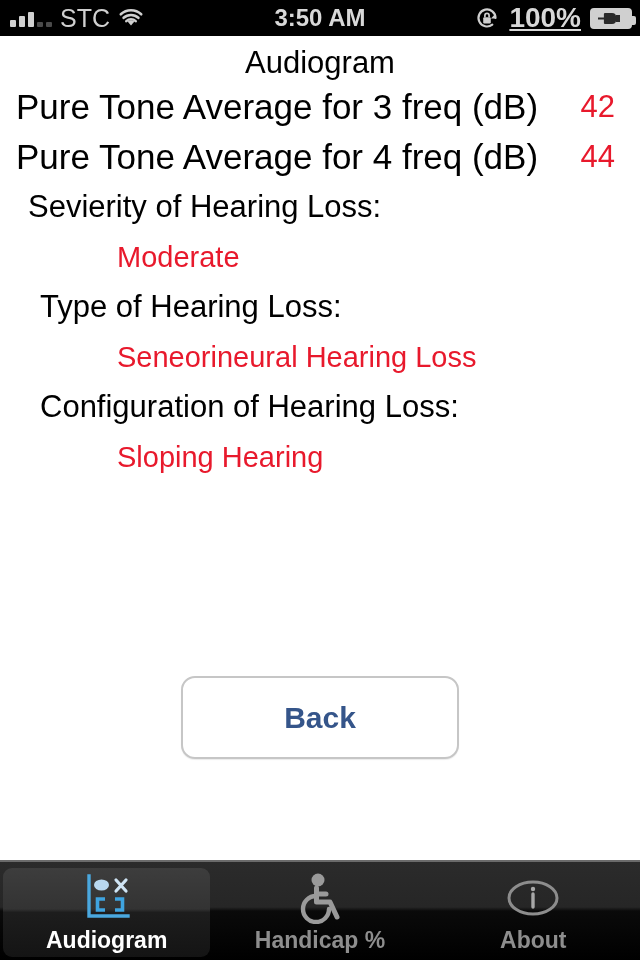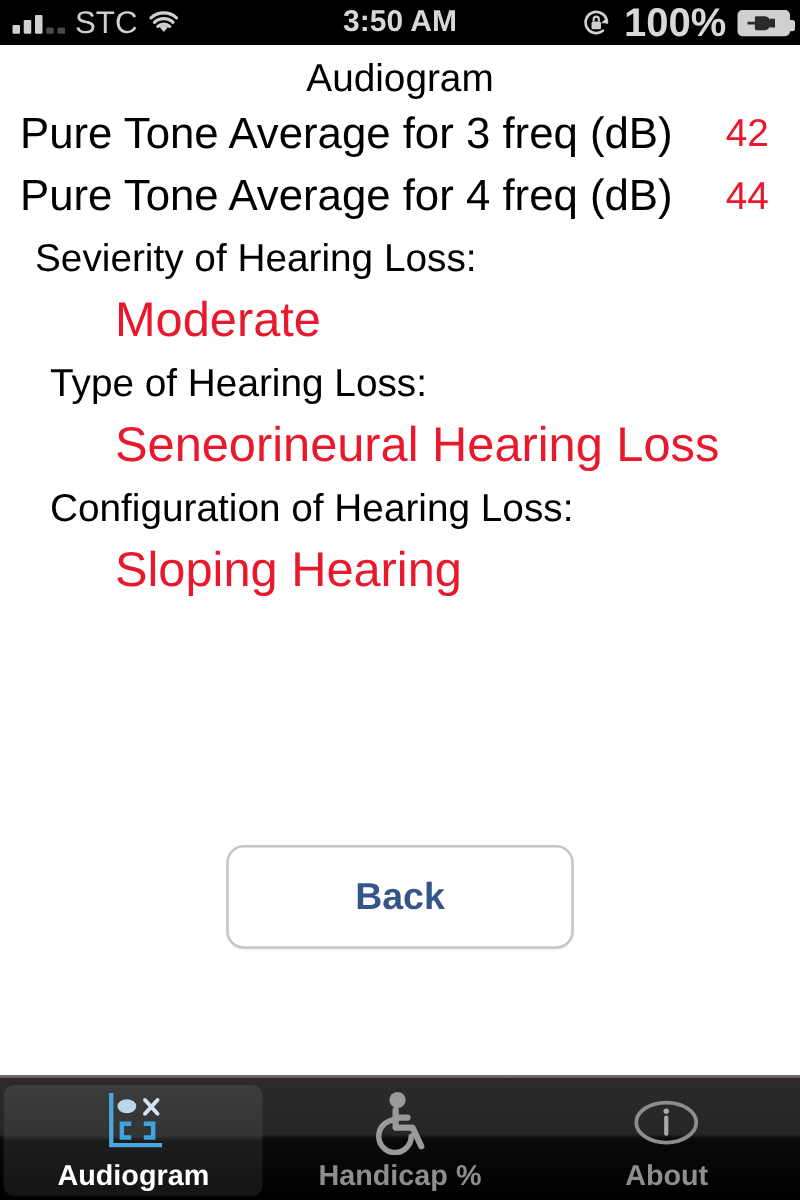--- a/index.html
+++ b/index.html
@@ -5,21 +5,21 @@
   * { margin:0; padding:0; box-sizing:border-box; }
   html, body {
     width:640px; height:960px;
     background:#ffffff;
     font-family:"Liberation Sans", sans-serif;
     overflow:hidden;
   }
   #screen {
     position:relative;
     width:640px; height:960px;
-    background:#ef4444;
+    background:#0f172a;
   }
 
   
   .statusbar {
     position:absolute; top:0; left:0;
     width:640px; height:36px;
     background:#000000;
     display:flex; align-items:center;
     color:#b4b4b4;
   }
@@ -38,21 +38,21 @@
   .wifi { width:26px; height:20px; display:block; }
   .sb-center {
     position:absolute; left:0; width:640px; text-align:center;
     font-size:24px; color:#d8d8d8; line-height:36px; font-weight:bold;
   }
   .sb-right {
     position:absolute; right:8px; top:0; height:36px;
     display:flex; align-items:center; gap:9px;
   }
   .rotlock { width:26px; height:26px; display:block; }
-  .batt-pct { font-size:32px; color:#d8d8d8; font-weight:bold; }
+  .batt-pct { font-size:28px; color:#d8d8d8; font-weight:bold;text-decoration:underline; }
   .battery {
     position:relative; width:42px; height:21px;
     border:2px solid #d0d0d0; border-radius:4px; background:#d0d0d0;
   }
   .battery::after{
     content:""; position:absolute; right:-6px; top:6px;
     width:4px; height:9px; background:#d0d0d0; border-radius:0 2px 2px 0;
   }
   .plug { position:absolute; left:4px; top:2px; width:26px; height:13px; }
 
@@ -80,22 +80,22 @@
     font-size:31px; color:#e8192c; white-space:nowrap;
   }
   .block { width:640px; }
   .block-label {
     font-size:31px; color:#000000; line-height:50px;
     white-space:nowrap;
   }
   .block-label.ind0 { padding-left:28px; }
   .block-label.ind1 { padding-left:40px; }
   .block-value {
-    font-size:39px; color:#e8192c; line-height:50px;
-    padding-left:92px; white-space:nowrap;
+    font-size:29px; color:#e8192c; line-height:50px;
+    padding-left:117px; white-space:nowrap;
   }
 
   
   .back-wrap {
     position:absolute; left:0; top:640px; width:640px;
     display:flex; justify-content:center;
   }
   .back-btn {
     width:278px; height:83px;
     background:#ffffff;

